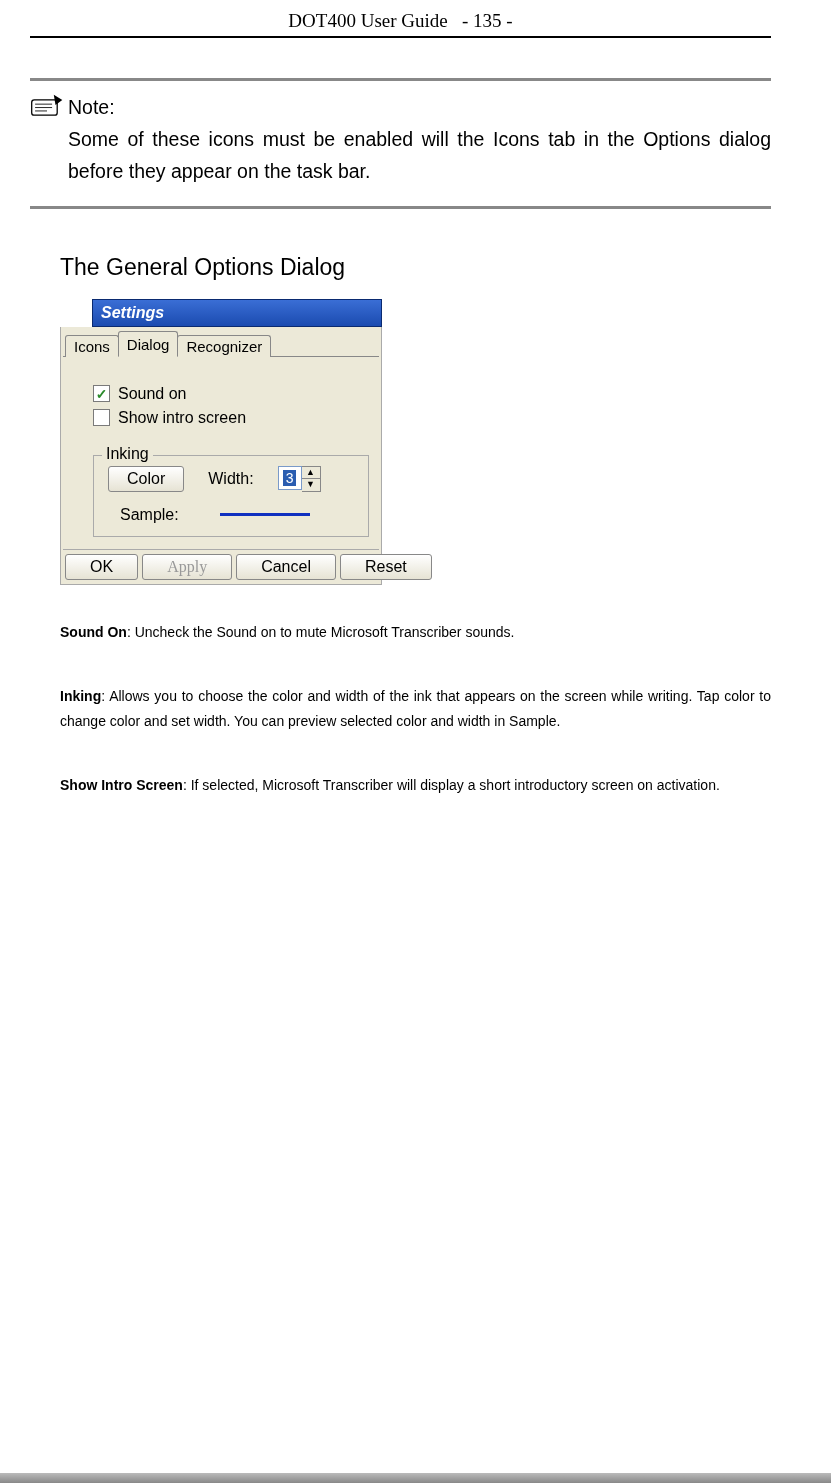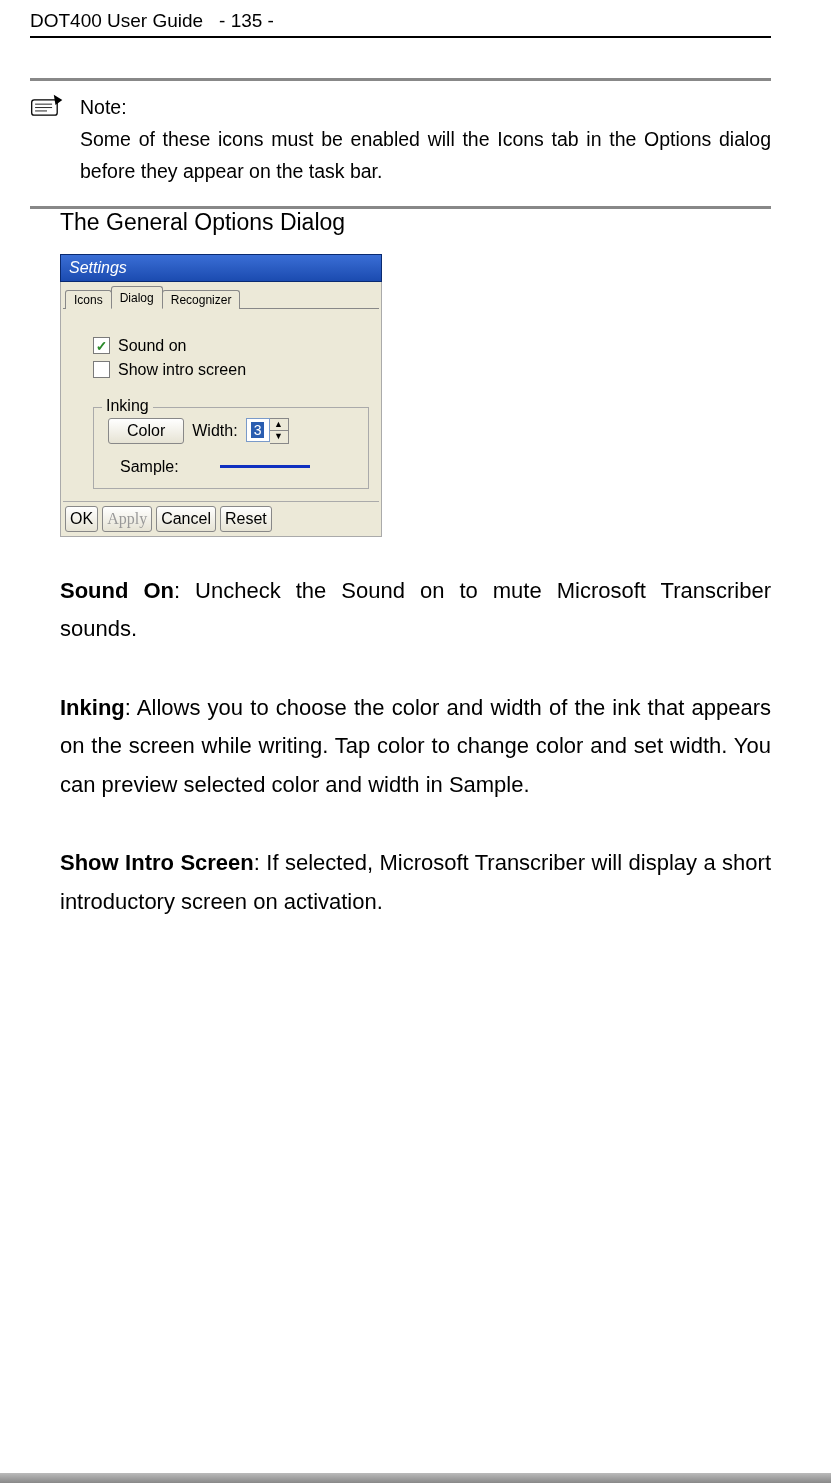--- a/index.html
+++ b/index.html
@@ -8,38 +8,39 @@
     height: 1483px;
     background: #fff;
     font-family: Verdana, Geneva, sans-serif;
     color: #000;
     position: relative;
   }
   .page {
     padding: 10px 60px 0 30px;
   }
   .header {
-    text-align: left;
-    font-family: Liberation Sans, sans-serif;
+    text-align: center;
+    font-family: Liberation Serif, serif;
     font-size: 19px;
     padding-right: 0;
     margin-bottom: 4px;
   }
   .hr-top {
     border: none;
     border-top: 2px solid #000;
     margin-bottom: 40px;
     margin-left: 0;
   }
   .note-block {
     border-top: 3px solid #888;
     border-bottom: 3px solid #888;
     padding: 10px 0 18px 0;
+    margin-bottom: 45px;
     display: flex;
-    gap: 16px;
+    gap: 4px;
   }
   .note-icon {
     width: 34px;
     flex-shrink: 0;
     padding-top: 2px;
   }
   .note-text {
     font-size: 19.5px;
     line-height: 1.65;
     text-align: justify;
@@ -51,40 +52,41 @@
   }
   .screenshot {
     margin-left: 30px;
     margin-bottom: 35px;
     width: 322px;
   }
   .win-title {
     background: linear-gradient(#3a6ed5,#1b4bb0);
     color: #fff;
     font-family: Tahoma, sans-serif;
-    font-weight: normal;
+    font-weight: bold;
     font-size: 16px;
     font-style: italic;
     padding: 4px 8px;
     border: 1px solid #0a2a70;
+    margin-left: 32px;
   }
   .win-body {
     background: #ece9d8;
     border-left: 1px solid #aaa;
     border-right: 1px solid #aaa;
     border-bottom: 1px solid #aaa;
     padding: 4px 2px 0 2px;
   }
   .tabs {
     display: flex;
     align-items: flex-end;
     border-bottom: 1px solid #888;
     padding-left: 2px;
     font-family: Tahoma, sans-serif;
-    font-size: 12px;
+    font-size: 15px;
   }
   .tab {
     border: 1px solid #888;
     border-bottom: none;
     border-radius: 3px 3px 0 0;
     padding: 2px 8px;
     background: #ece9d8;
     margin-right: -1px;
     margin-bottom: -1px;
   }
@@ -116,21 +118,21 @@
     padding: 10px 10px 12px 14px;
     position: relative;
   }
   .ink-legend {
     position: absolute;
     top: -11px; left: 8px;
     background: #ece9d8;
     padding: 0 4px;
     font-size: 16px;
   }
-  .ink-row1 { display:flex; align-items:center; gap: 8px; }
+  .ink-row1 { display:flex; align-items:center; gap: 24px; }
   .btn {
     border: 1px solid #888;
     border-radius: 3px;
     background: linear-gradient(#fff,#e6e3d4);
     padding: 3px 18px;
     font-family: Tahoma,sans-serif;
     font-size: 16px;
   }
   .spin {
     border:1px solid #7a9ac9;
@@ -153,24 +155,24 @@
   .spin-arrows div:last-child { border-bottom:none;}
   .sample-row { margin-top: 14px; display:flex; align-items:center; gap:41px; padding-left:12px;}
   .sample-line { width:90px; height:3px; background:#1030c0;}
   .btn-bar {
     display:flex; gap:4px;
     background:#ece9d8;
     padding:4px 2px;
     border-top:1px solid #aaa;
     margin-top:4px;
   }
-  .btn-bar .btn { padding:3px 4px; }
+  .btn-bar .btn { padding:3px 24px; }
   .btn-bar .btn.disabled { color:#999;font-family:Liberation Serif, serif; }
   .desc {
-    font-size: 22px;
+    font-size: 14px;
     line-height: 1.75;
     text-align: justify;
     margin: 0 0 40px 30px;
   }
   .desc .lead { font-weight: bold; }
   .bottom-bar {
     position:absolute;
     left:0; bottom:0;
     width:831px;
     height:10px;

